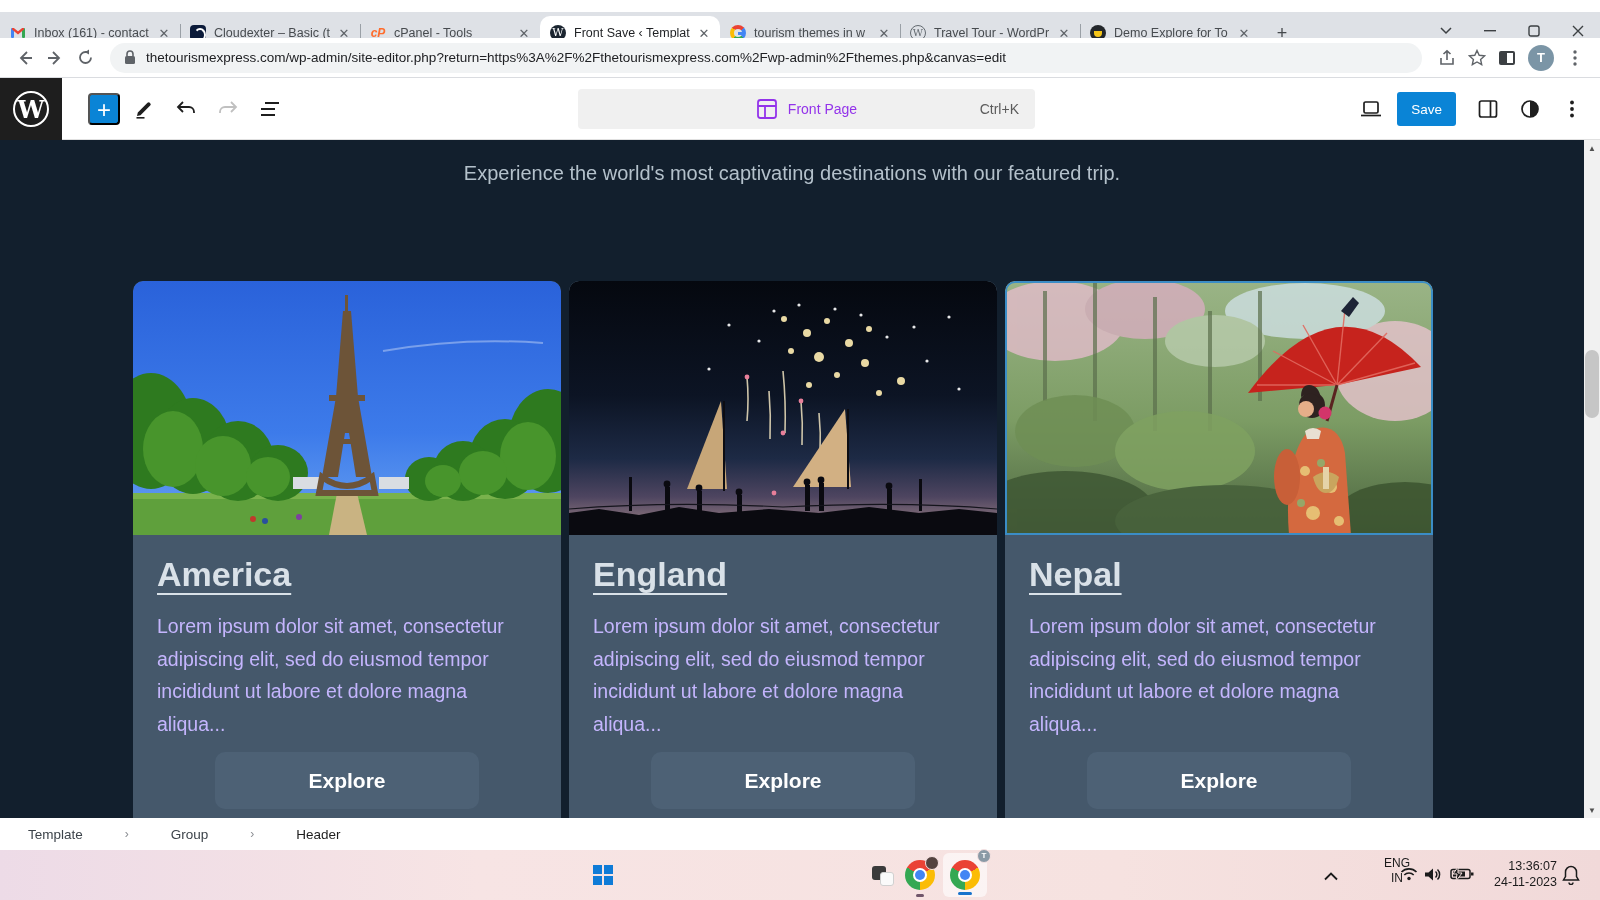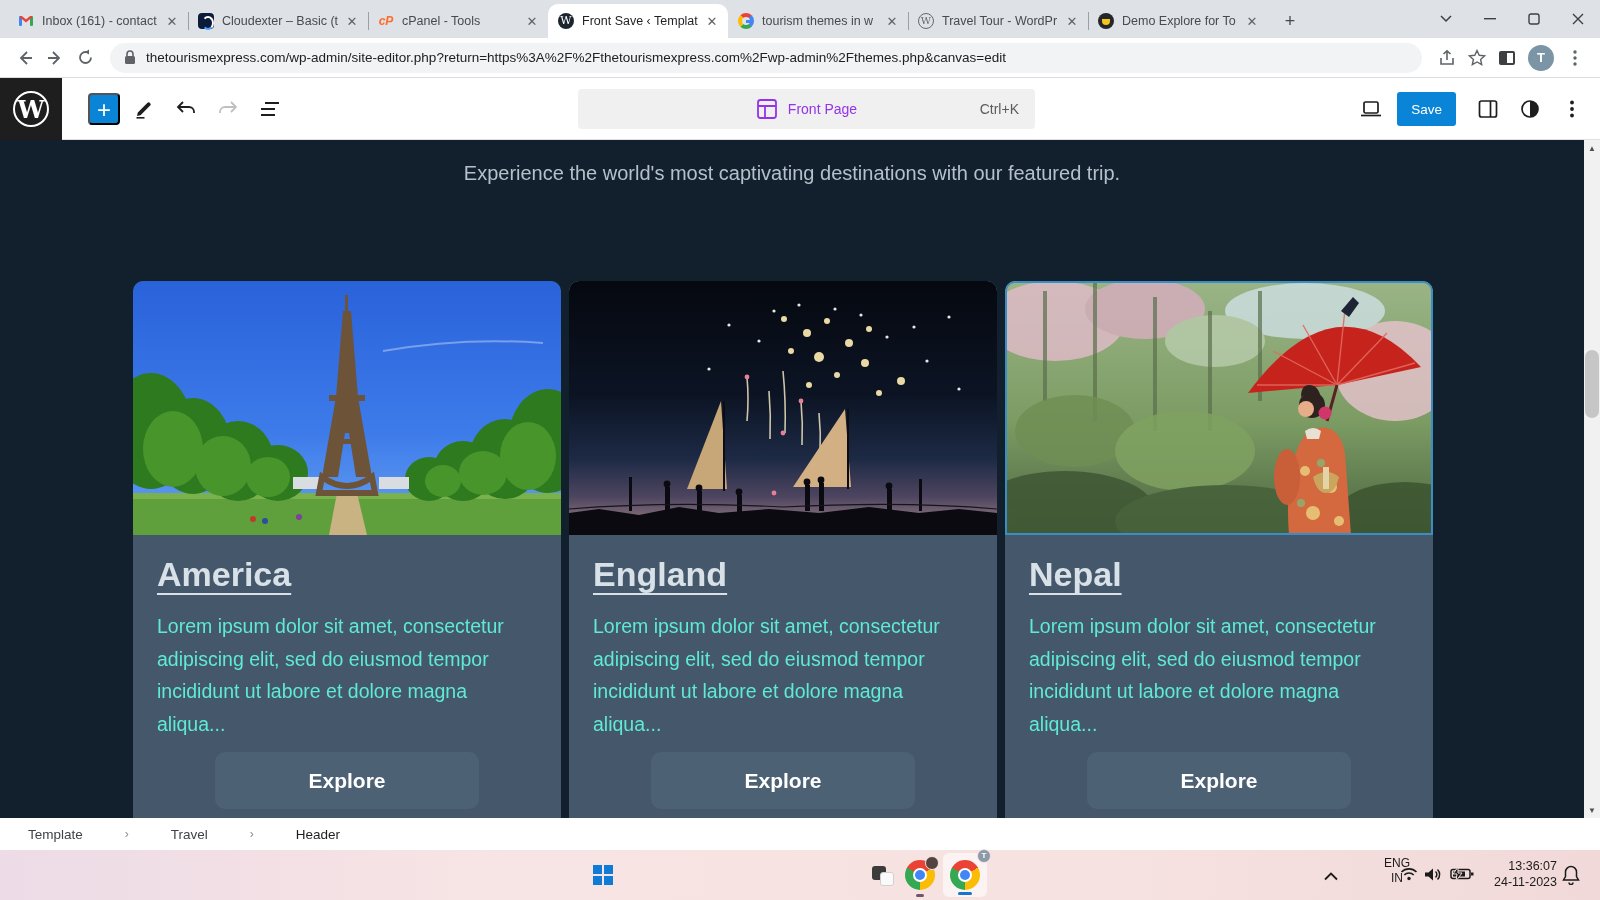--- a/index.html
+++ b/index.html
@@ -1,22 +1,22 @@
 <!DOCTYPE html>
 <html><head>
 <meta charset="utf-8">
 <style>
   * { margin:0; padding:0; box-sizing:border-box; }
   html,body { width:1600px; height:900px; }
   body { font-family:"Liberation Sans", sans-serif; overflow:hidden; background:#fff; }
   .screen { position:relative; width:1600px; height:900px; overflow:hidden; }
 
   
-  .tabstrip { position:absolute; top:0; left:0; width:1600px; height:38px;
-    background:#dee1e6; display:flex; align-items:flex-end; padding-left:8px; }
+  .tabstrip { position:absolute; top:12px; left:0; width:1600px; height:38px;
+    background:#dee1e6; display:flex; align-items:flex-end; }
   .tab { width:180px; height:34px; display:flex; align-items:center; padding:0 8px 0 10px;
     border-radius:10px 10px 0 0; font-size:12.5px; color:#474b4f; position:relative; flex:none; }
   .tab.active { background:#fff; color:#1f2124; }
   .tab .favicon { width:16px; height:16px; margin-right:8px; flex:none; position:relative; }
   .tab .title { flex:1; overflow:hidden; white-space:nowrap; }
   .tab .tab-close { width:16px; height:16px; flex:none; display:grid; place-items:center;
     color:#5f6368; font-size:13px; border-radius:50%; margin-left:4px; }
   .tab.hasSep::after { content:""; position:absolute; right:-1px; top:8px; height:18px;
     width:1px; background:#9aa0a6; }
   .newtab-btn { width:28px; height:28px; margin:0 0 3px 8px; display:grid; place-items:center;
@@ -79,21 +79,21 @@
   .page-subtitle { margin-top:22px; text-align:center; color:#b4c1cb; font-size:20px; }
   .cards { position:absolute; left:133px; top:141px; display:flex; gap:8px; }
   .card { width:428px; height:560px; background:#45586b; border-radius:10px; overflow:hidden; flex:none; }
   .card-image { height:254px; position:relative; overflow:hidden; border-radius:10px 10px 0 0; }
   .card-image svg { display:block; width:100%; height:100%; }
   .card-image.selected::after { content:""; position:absolute; inset:0; box-shadow:inset 0 0 0 2px #3b8dc6;
     border-radius:10px 10px 0 0; pointer-events:none; }
   .card-body { padding:20px 24px 0; }
   .card-title { display:inline-block; color:#d9e1e8; font-size:34px; font-weight:600;
     text-decoration:underline; text-decoration-thickness:1.5px; text-underline-offset:7px; }
-  .card-text { margin-top:16px; color:#5eead4; font-size:19.5px; line-height:32.5px; }
+  .card-text { margin-top:16px; color:#c4b5fd; font-size:19.5px; line-height:32.5px; }
   .explore-btn { display:block; margin:12px auto 0; width:264px; height:57px; background:#4d6175;
     border:none; border-radius:10px; color:#fff; font-size:21px; font-weight:bold; font-family:inherit; }
 
   
   .scrollbar { position:absolute; top:140px; left:1584px; width:16px; height:678px; background:#f1f1f1; }
   .scroll-arrow { position:absolute; left:0; width:16px; height:16px; display:grid; place-items:center; color:#505050; font-size:8px; }
   .scroll-arrow.up { top:0; } .scroll-arrow.down { bottom:0; }
   .scroll-thumb { position:absolute; left:1px; top:210px; width:14px; height:68px; background:#c6c6c6; border-radius:7px; }
 
   
@@ -571,21 +571,21 @@
 
   <div class="scrollbar">
     <div class="scroll-arrow up">▲</div>
     <div class="scroll-thumb"></div>
     <div class="scroll-arrow down">▼</div>
   </div>
 
   <div class="breadcrumbbar">
     <span class="crumb">Template</span>
     <span class="crumb-sep">›</span>
-    <span class="crumb">Travel</span>
+    <span class="crumb">Group</span>
     <span class="crumb-sep">›</span>
     <span class="crumb current">Header</span>
   </div>
 
   <div class="taskbar">
     <div class="win-start">
       <span></span>
         <span></span>
         <span></span>
         <span></span>

